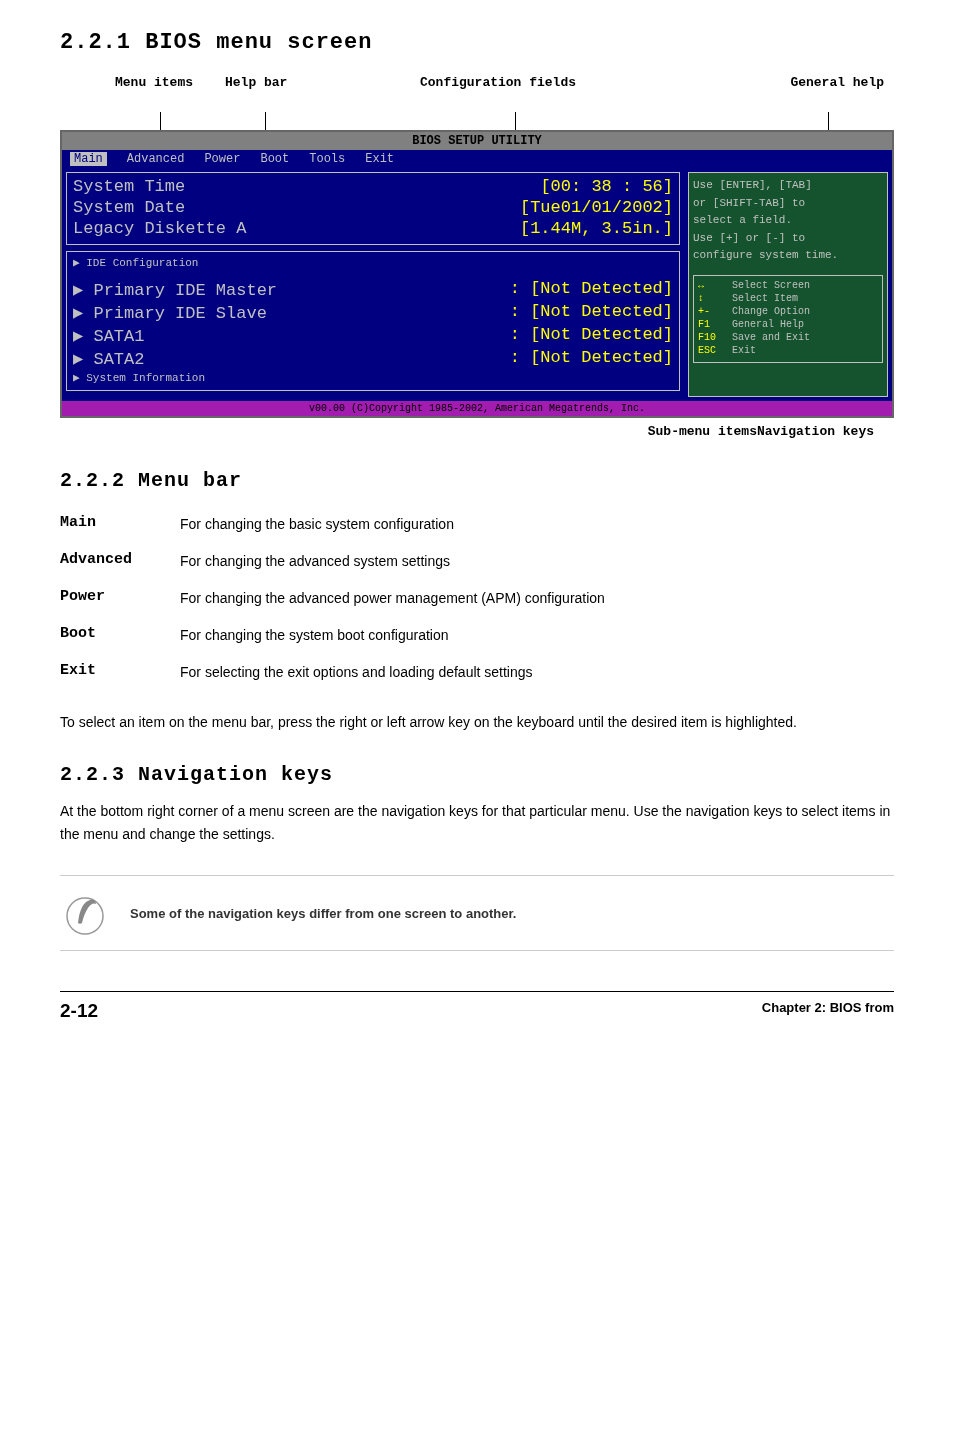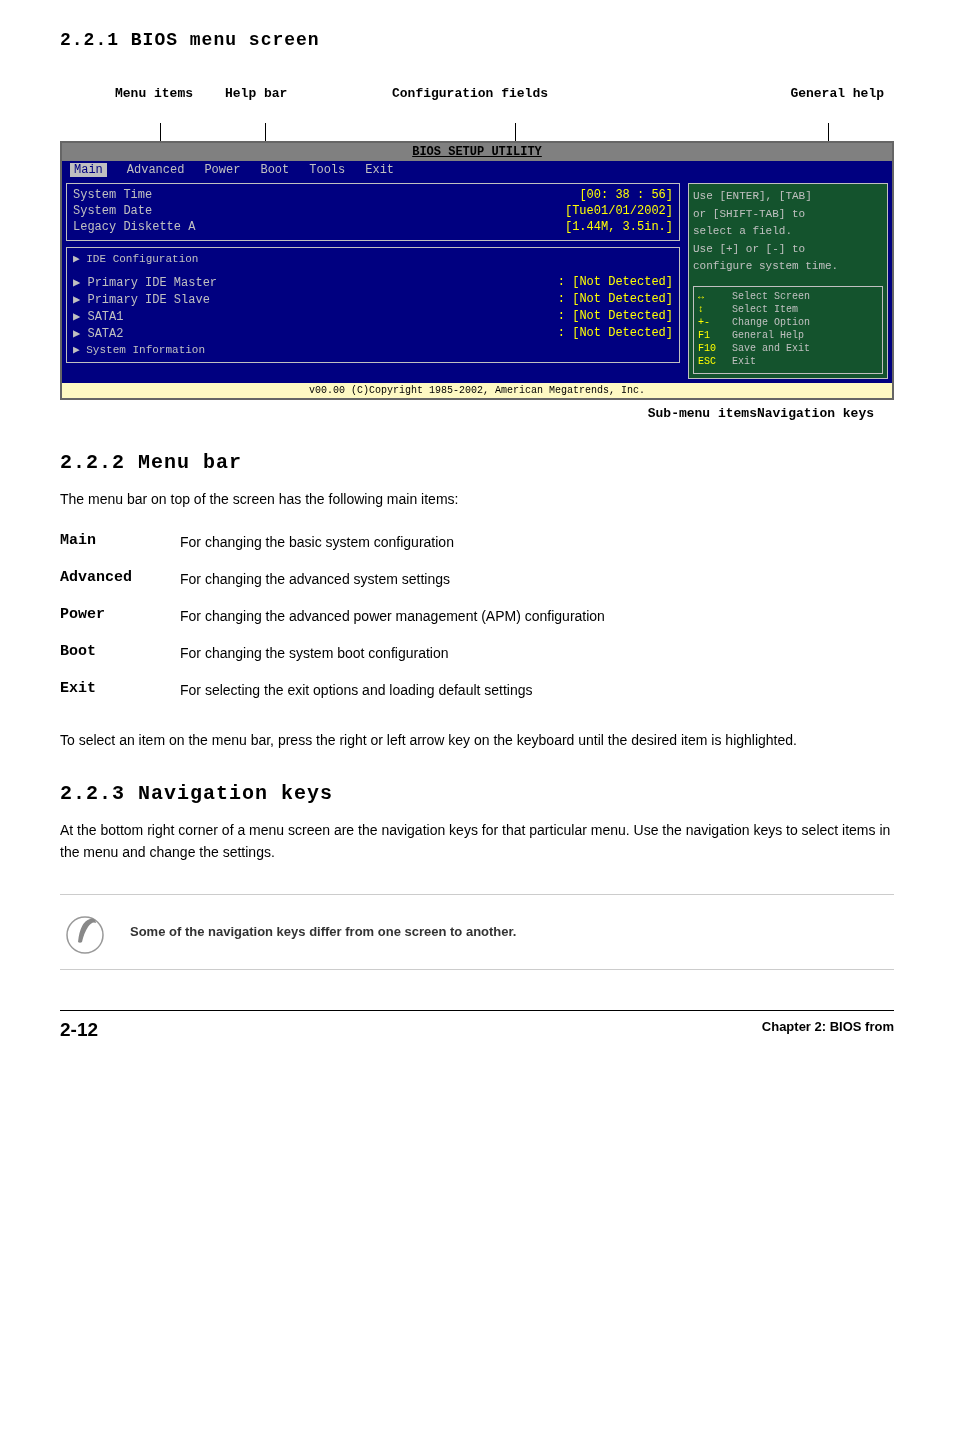--- a/index.html
+++ b/index.html
@@ -9,23 +9,23 @@
       background: #fff;
       color: #000;
       width: 954px;
       min-height: 1438px;
       padding: 30px 60px 40px 60px;
     }
 
     
     .section-title {
       font-family: 'Courier New', monospace;
-      font-size: 18px;
-      font-weight: bold;
-      margin-bottom: 36px;
+      font-size: 22px;
+      font-weight: bold;
+      margin-bottom: 20px;
       letter-spacing: 1px;
     }
 
     
     .bios-diagram {
     }
 
     
     .bios-screen {
       border: 2px solid #666;
@@ -38,21 +38,20 @@
       width: 100%;
     }
 
     .bios-title-bar {
       background: #808080;
       color: #000;
       text-align: center;
       padding: 2px 0;
       font-weight: bold;
       font-size: 12px;
-      text-decoration: underline;
     }
 
     .bios-menu-bar {
       background: #000080;
       color: #c0c0c0;
       display: flex;
       gap: 20px;
       padding: 2px 8px;
       font-size: 12px;
     }
@@ -90,21 +89,21 @@
     .bios-section-box {
       border: 1px solid #c0c0c0;
       padding: 4px 6px;
       margin-bottom: 6px;
     }
 
     .bios-row {
       display: flex;
       justify-content: space-between;
       margin-bottom: 2px;
-      font-size: 12px;
+      font-size: 17px;
       gap: 23px;
     }
 
     .bios-label {
       color: #c0c0c0;
     }
 
     .bios-value {
       color: #ffff00;
     }
@@ -127,21 +126,21 @@
       margin-bottom: 2px;
       color: #c0c0c0;
     }
 
     .bios-nav-key {
       color: #ffff00;
       min-width: 28px;
     }
 
     .bios-footer {
-      background: #fef9c3;
+      background: #a21caf;
       color: #000;
       text-align: center;
       padding: 2px 0;
       font-size: 10px;
     }
 
     
     .diagram-bottom-labels {
       display: flex;
       justify-content: flex-end;
@@ -248,21 +247,21 @@
 </head>
 <body>
 
 <h1 class="section-title">2.2.1  BIOS menu screen</h1>
 
 <div class="bios-diagram">
 
   <div style="position:relative; height:55px; margin-bottom:0;">
     <div style="position:absolute; left:55px; top:0; font-family:'Courier New',monospace; font-size:13px; font-weight:bold;">Menu items</div>
     <div style="position:absolute; left:165px; top:0; font-family:'Courier New',monospace; font-size:13px; font-weight:bold;">Help bar</div>
-    <div style="position:absolute; left:332px; top:0; font-family:'Courier New',monospace; font-size:13px; font-weight:bold;">Configuration fields</div>
+    <div style="position:absolute; left:360px; top:0; font-family:'Courier New',monospace; font-size:13px; font-weight:bold;">Configuration fields</div>
     <div style="position:absolute; right:10px; top:0; font-family:'Courier New',monospace; font-size:13px; font-weight:bold;">General help</div>
 
     <div style="position:absolute; left:100px; bottom:0; width:1px; height:18px; background:#000;"></div>
     <div style="position:absolute; left:205px; bottom:0; width:1px; height:18px; background:#000;"></div>
     <div style="position:absolute; left:455px; bottom:0; width:1px; height:18px; background:#000;"></div>
     <div style="position:absolute; right:65px; bottom:0; width:1px; height:18px; background:#000;"></div>
   </div>
 
   <div class="bios-screen">
 
@@ -358,21 +357,20 @@
   </div>
 
   <div class="diagram-bottom-labels">
     <div class="bottom-label">Sub-menu items</div>
     <div class="bottom-label">Navigation keys</div>
   </div>
 </div>
 
 <div class="section-222">
   <h2 class="section-title" style="font-size:20px; margin-bottom:14px;">2.2.2  Menu bar</h2>
-  <p class="nav-paragraph" style="margin-bottom:14px;">The menu bar on top of the screen has the following main items:</p>
 
   <table class="menu-bar-table">
     <tbody>
       <tr>
         <td>Main</td>
         <td class="menu-description">For changing the basic system configuration</td>
       </tr>
       <tr>
         <td>Advanced</td>
         <td class="menu-description">For changing the advanced system settings</td>

